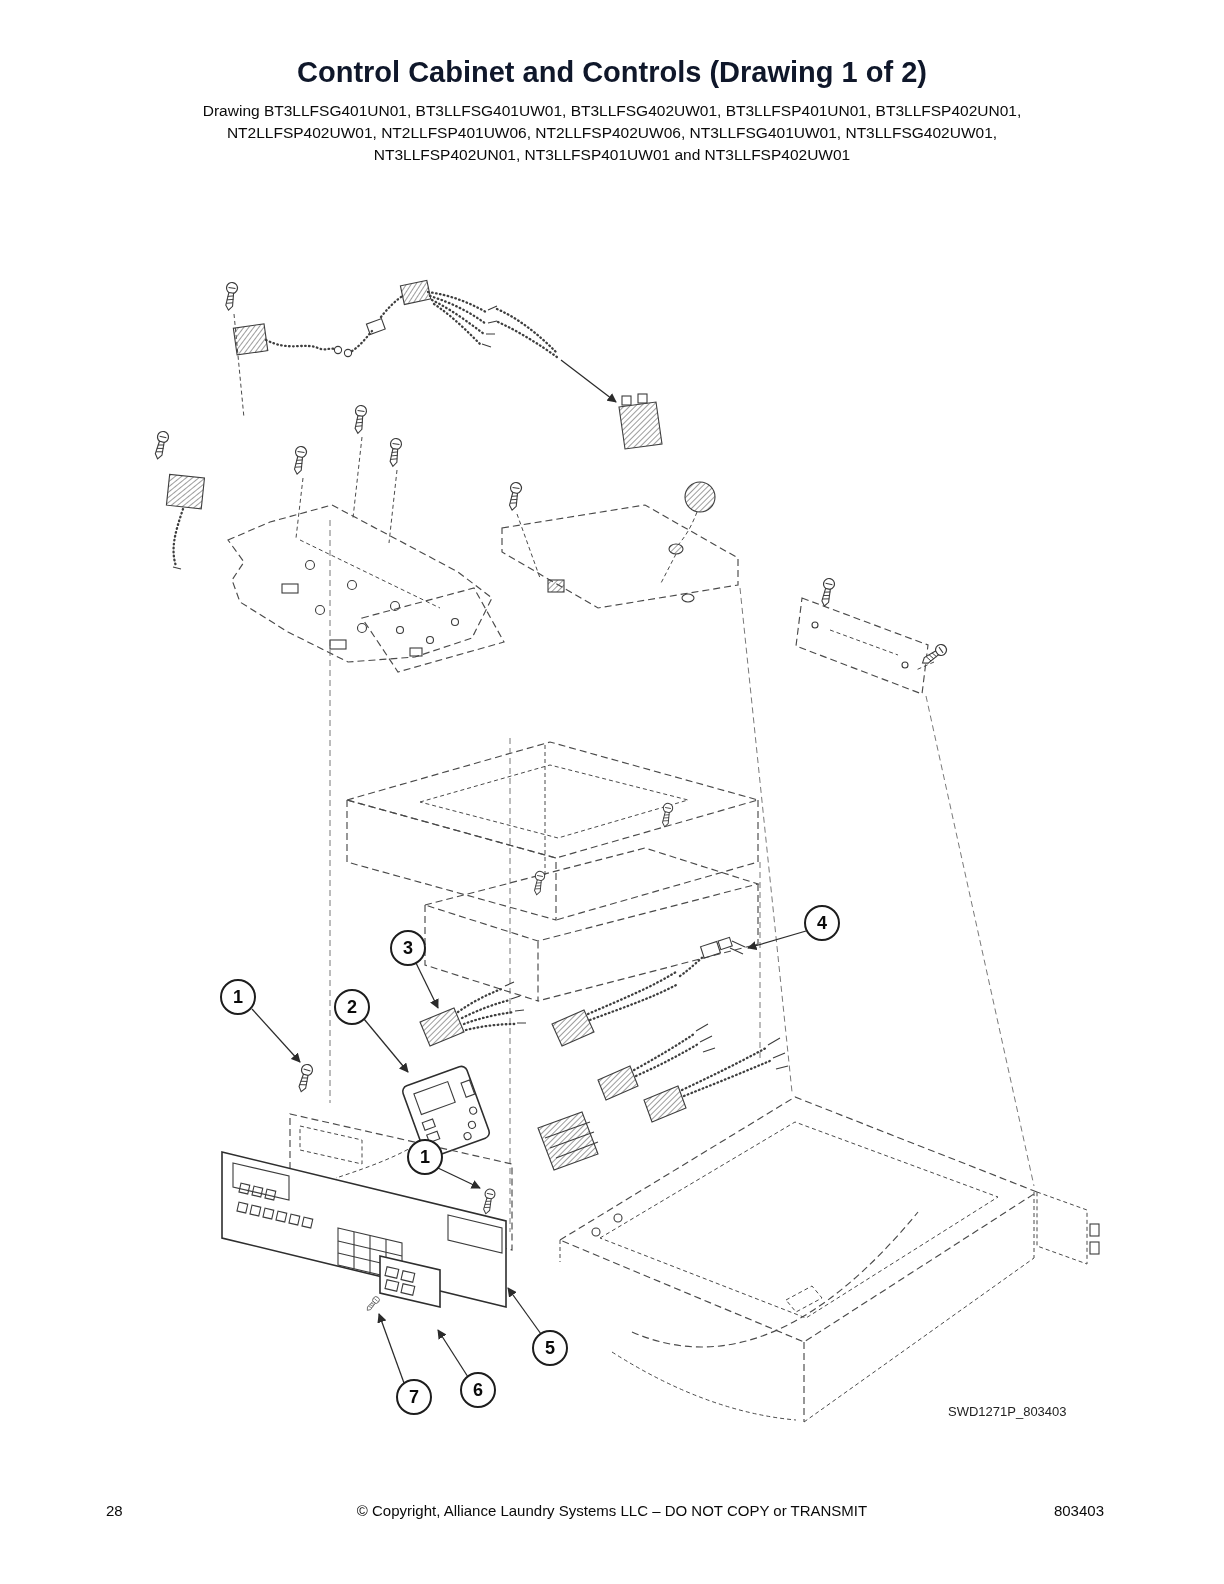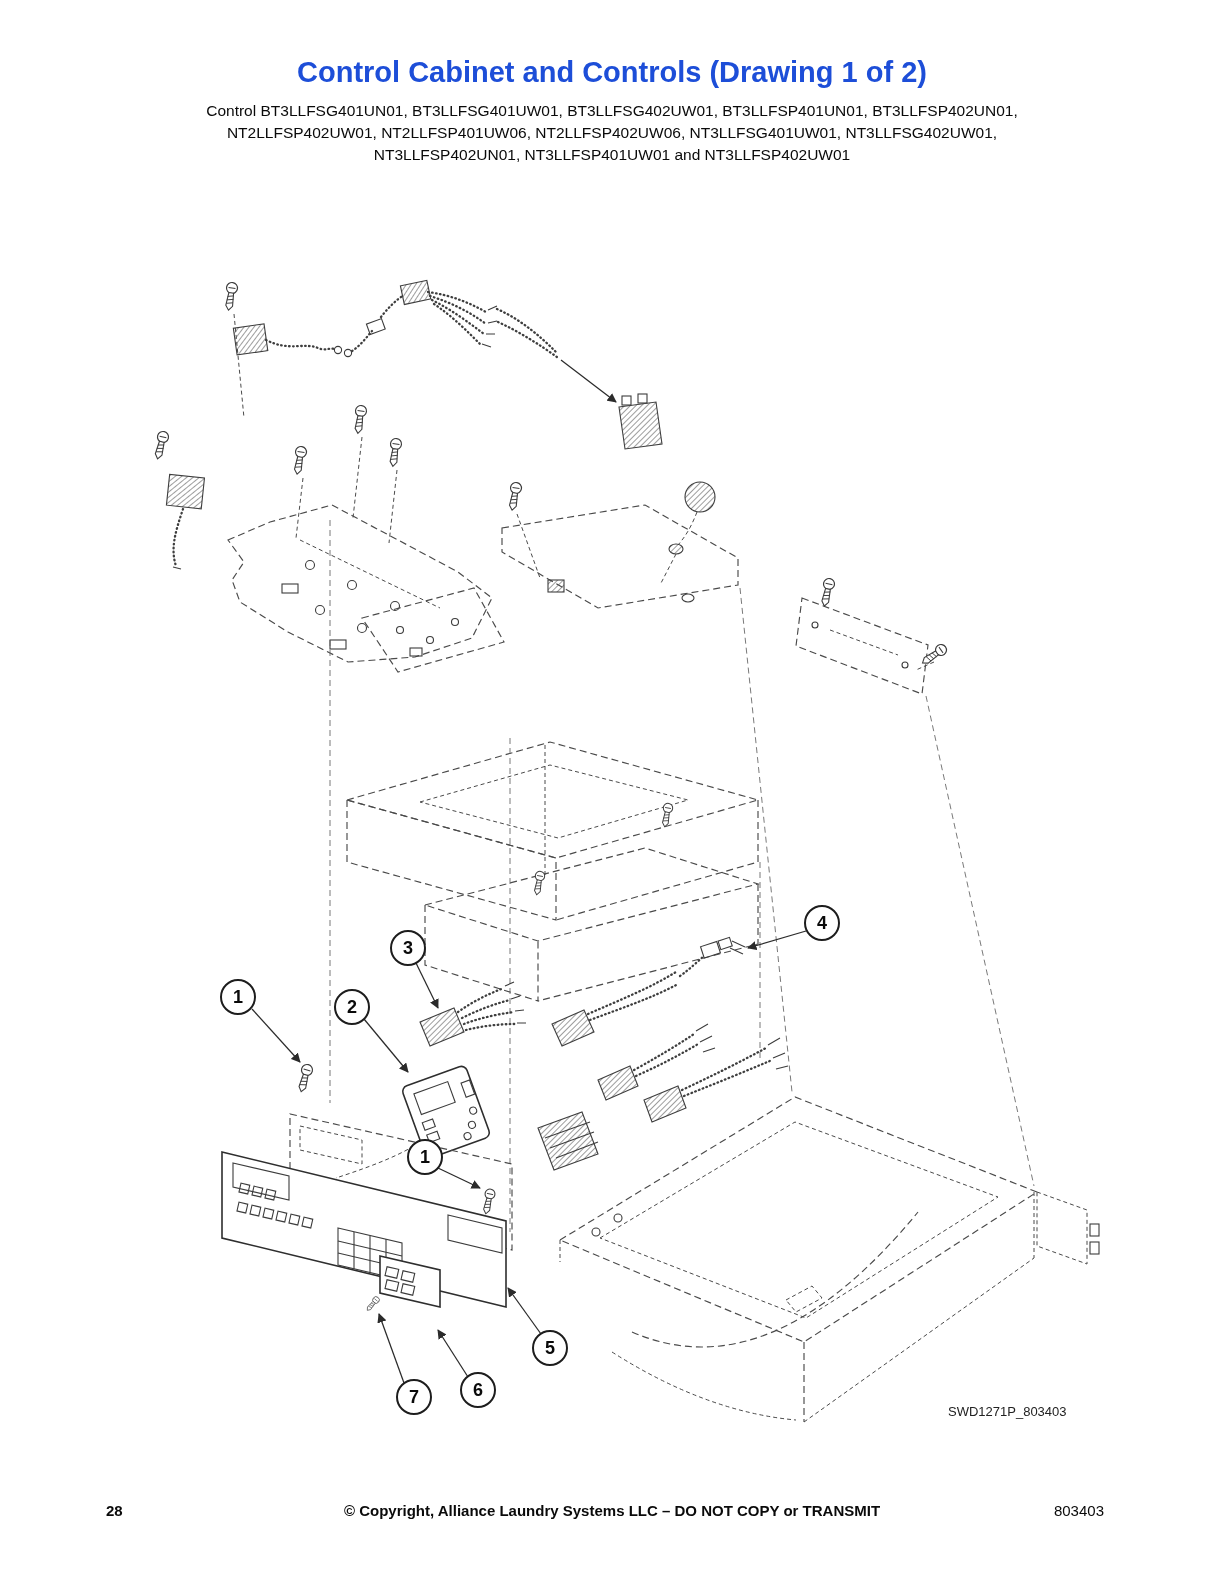--- a/index.html
+++ b/index.html
@@ -6,33 +6,33 @@
   .page{
     position:relative;
     width:1224px;height:1584px;
     background:#ffffff;
     font-family:"Liberation Sans", sans-serif;
     color:#111;
     overflow:hidden;
   }
   .title{
     position:absolute;top:56px;left:0;width:100%;
-    text-align:center;font-size:29px;font-weight:bold;color:#1d4ed8;
+    text-align:center;font-size:29px;font-weight:bold;color:#0f172a;
   }
   .models{
     position:absolute;top:100px;left:0;width:100%;
     text-align:center;font-size:15.5px;line-height:22px;color:#0a0a0a;
   }
   .diagram-svg{position:absolute;top:0;left:0;}
   .footer{
     position:absolute;top:1502px;left:0;width:100%;
     font-size:15px;color:#0a0a0a;
   }
-  .footer .pn{position:absolute;left:106px;top:0;font-weight:bold;}
-  .footer .cc{position:absolute;left:0;width:100%;text-align:center;top:0;font-weight:bold;}
+  .footer .pn{position:absolute;left:106px;top:0;}
+  .footer .cc{position:absolute;left:0;width:100%;text-align:center;top:0;font-weight:normal;}
   .footer .dn{position:absolute;right:120px;top:0;}
   
   .dash{fill:none;stroke:#4a4a4a;stroke-width:1.15;stroke-dasharray:7 4;}
   .dash2{fill:none;stroke:#4a4a4a;stroke-width:1;stroke-dasharray:4 3;}
   .ghost{fill:none;stroke:#6a6a6a;stroke-width:.9;stroke-dasharray:6 4;}
   .thin{fill:none;stroke:#3c3c3c;stroke-width:1.1;}
   .solid{fill:#ffffff;stroke:#2e2e2e;stroke-width:1.6;}
   .wire{fill:none;stroke:#3e3e3e;stroke-width:2.3;stroke-dasharray:.6 3.4;stroke-linecap:round;}
   .hatched{fill:url(#hatch);stroke:#3e3e3e;stroke-width:1.1;}
   .leader{fill:none;stroke:#2b2b2b;stroke-width:1.25;marker-end:url(#arrow);}
@@ -41,21 +41,21 @@
   .dwgid{font-family:"Liberation Sans",sans-serif;font-size:13px;fill:#222;}
 </style>
 </head>
 <body>
 
 <div class="page">
 
   <div class="title">Control Cabinet and Controls (Drawing 1 of 2)</div>
 
   <div class="models">
-    <div>Control BT3LLFSG401UN01, BT3LLFSG401UW01, BT3LLFSG402UW01, BT3LLFSP401UN01, BT3LLFSP402UN01,</div>
+    <div>Drawing BT3LLFSG401UN01, BT3LLFSG401UW01, BT3LLFSG402UW01, BT3LLFSP401UN01, BT3LLFSP402UN01,</div>
     <div>NT2LLFSP402UW01, NT2LLFSP401UW06, NT2LLFSP402UW06, NT3LLFSG401UW01, NT3LLFSG402UW01,</div>
     <div>NT3LLFSP402UN01, NT3LLFSP401UW01 and NT3LLFSP402UW01</div>
   </div>
 
   <svg class="diagram-svg" width="1224" height="1584" viewBox="0 0 1224 1584">
     <defs>
       <pattern id="hatch" width="4" height="4" patternUnits="userSpaceOnUse" patternTransform="rotate(45)">
         <line x1="0" y1="0" x2="0" y2="4" stroke="#4a4a4a" stroke-width="1.1"></line>
       </pattern>
       <marker id="arrow" viewBox="0 0 10 10" refX="9" refY="5" markerWidth="7.5" markerHeight="7.5" orient="auto-start-reverse">

